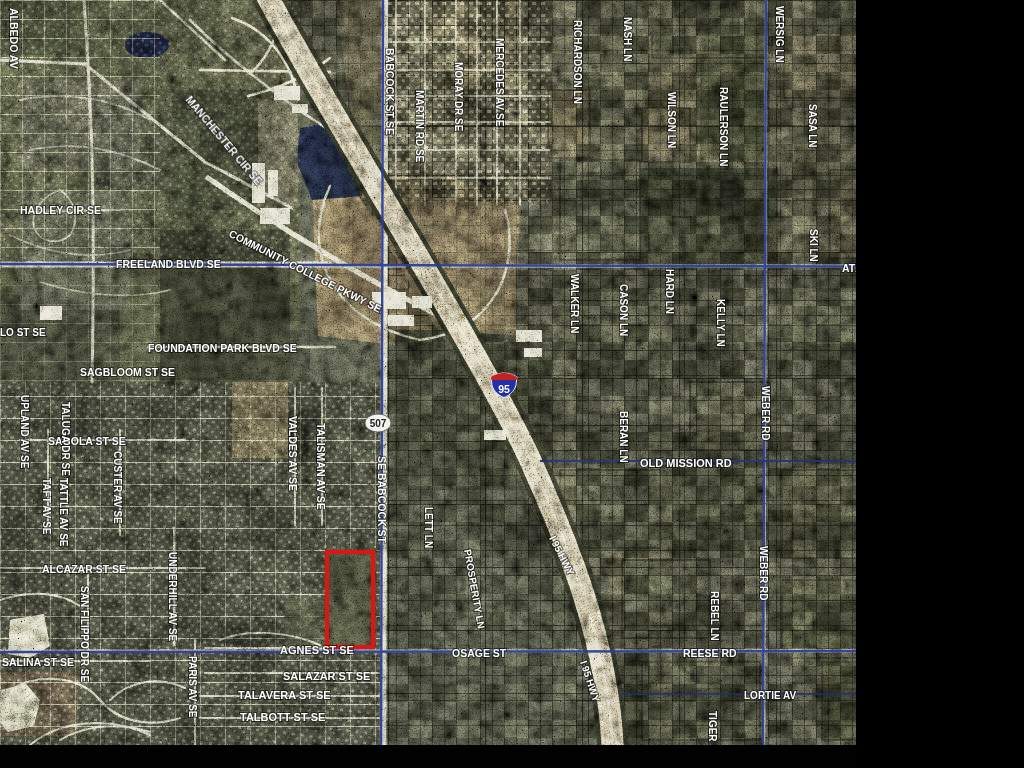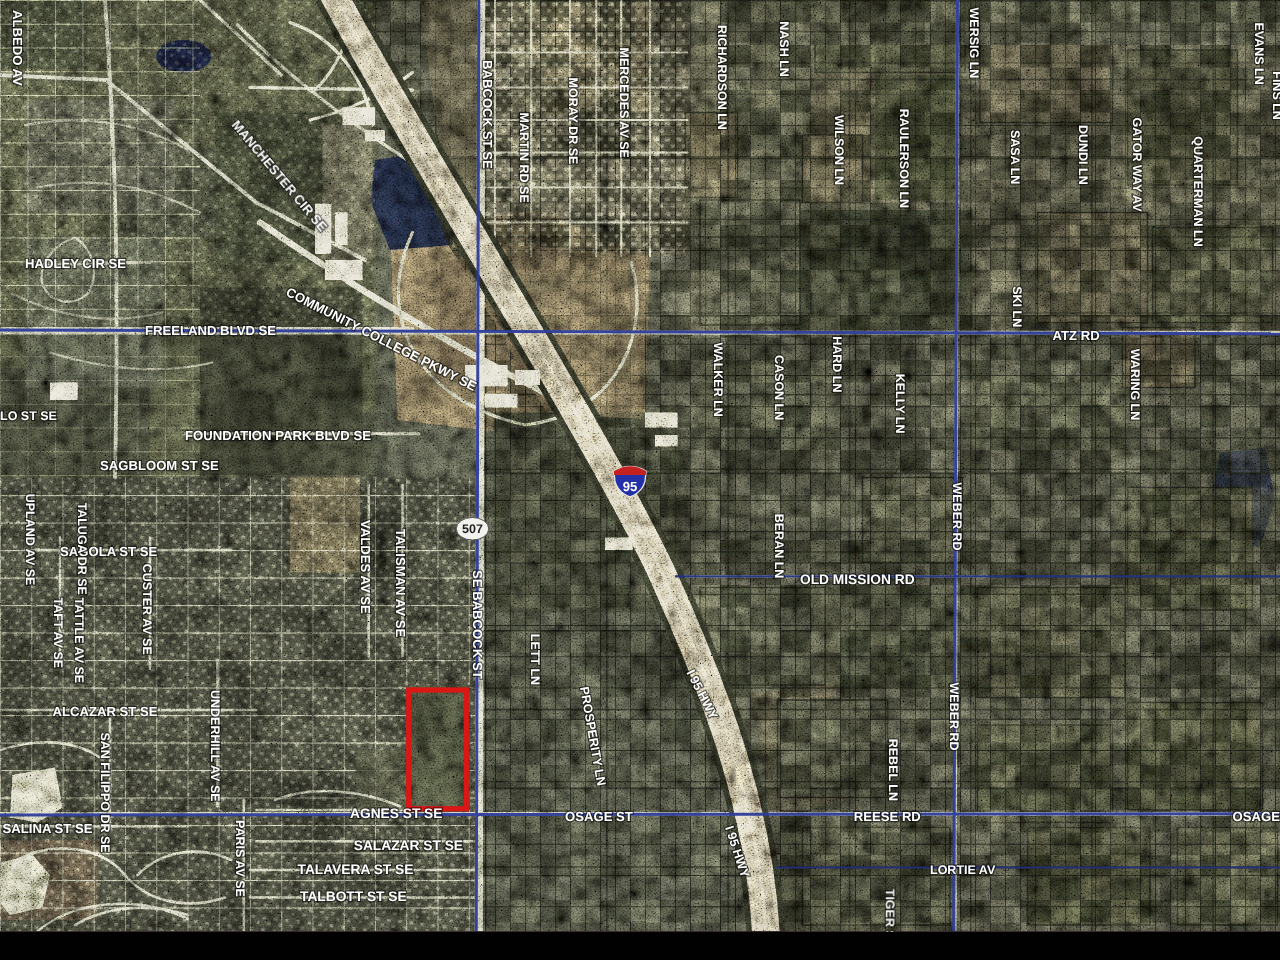--- a/index.html
+++ b/index.html
@@ -1,16 +1,16 @@
 <!DOCTYPE html>
 <html><head>
 <meta charset="utf-8">
 <style>
 html,body{margin:0;padding:0;background:#000;}
-#wrap{position:relative;width:1024px;height:768px;overflow:hidden;background:#f9a8d4;}
+#wrap{position:relative;width:856px;height:768px;overflow:hidden;background:#737373;}
 svg{display:block;filter:blur(0.35px);}
 text{font-family:"Liberation Sans",sans-serif;font-weight:bold;fill:#fff;paint-order:stroke;stroke:#000;stroke-opacity:.55;stroke-width:2px;}
 </style>
 </head>
 <body>
 
 <div id="wrap">
 <svg width="1024" height="768" viewBox="0 0 1024 768">
 <defs>
 

